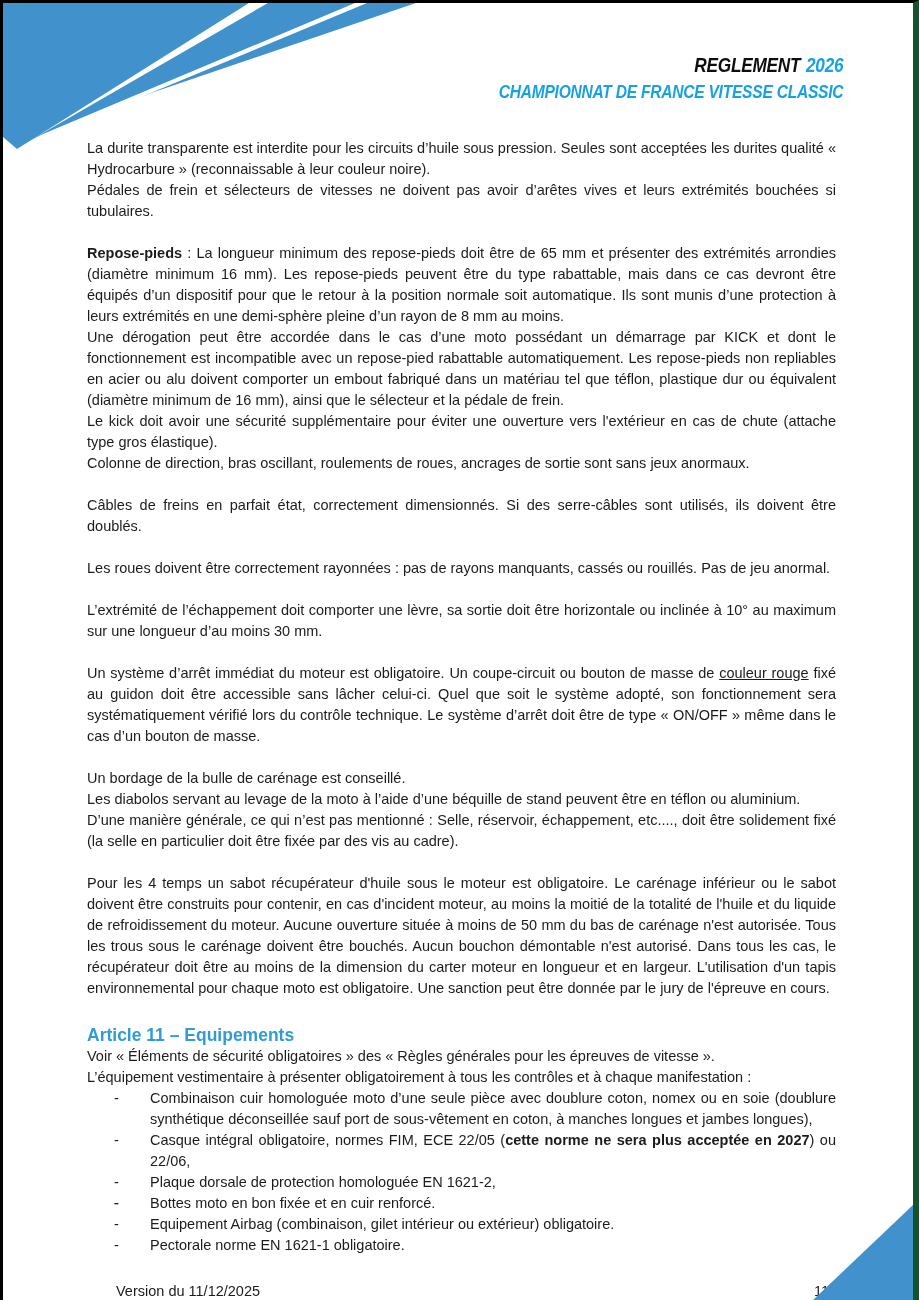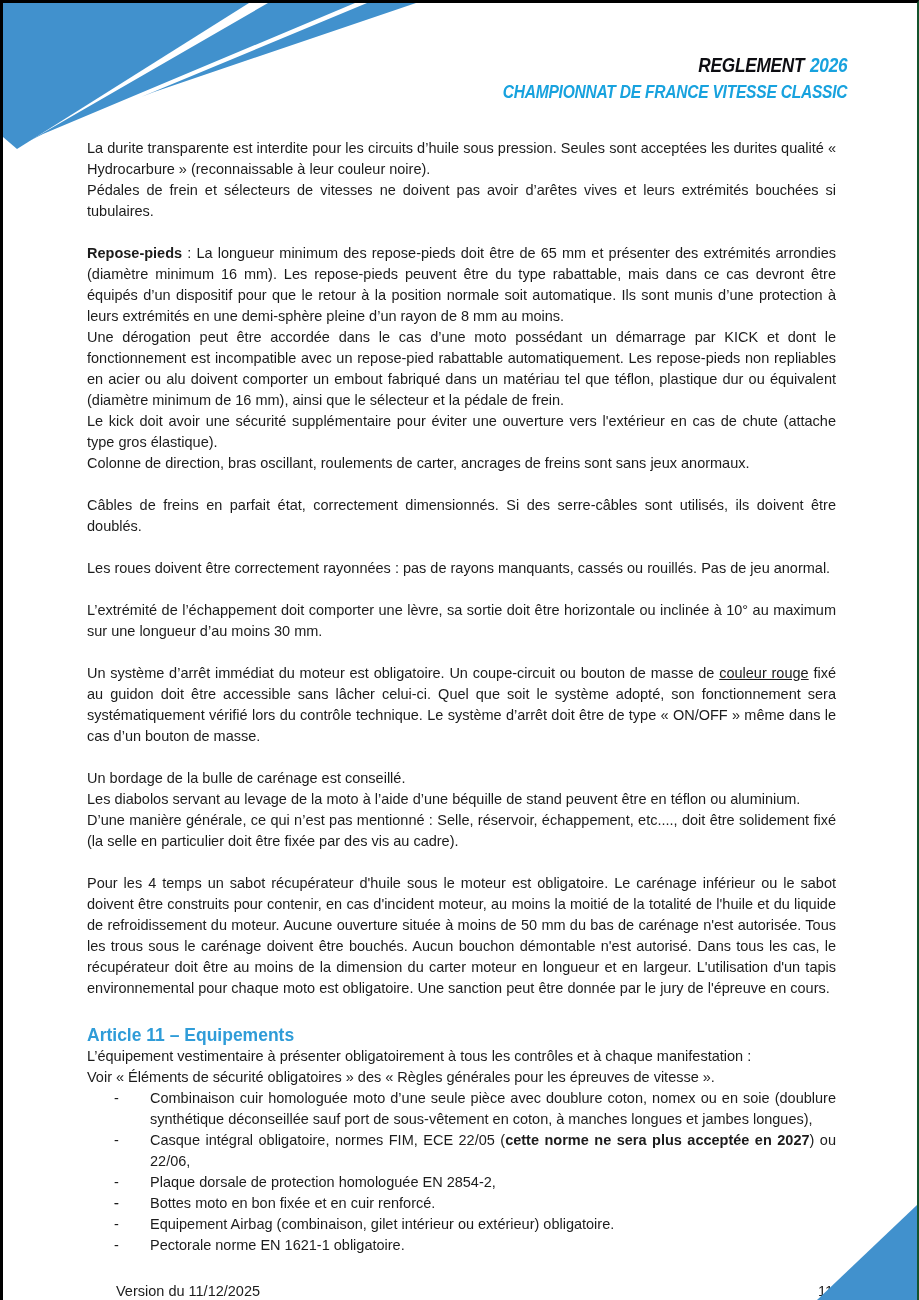--- a/index.html
+++ b/index.html
@@ -1,20 +1,20 @@
 <!DOCTYPE html>
 <html><head>
 <meta charset="utf-8">
 <style>
   html,body { margin:0; padding:0; background:#ffffff; }
   body { width:919px; height:1300px; font-family:"Liberation Sans", sans-serif; }
   .page {
     position:relative; width:919px; height:1300px; box-sizing:border-box;
     background:#ffffff; overflow:hidden;
-    border-left:3px solid #000; border-top:3px solid #000; border-right:2px solid #14532d;
+    border-left:3px solid #000; border-top:3px solid #000; border-right:6px solid #14532d;
   }
   .swoosh-top { position:absolute; top:0; left:0; display:block; }
   .corner-bottom { position:absolute; bottom:0; right:0; display:block; }
 
   .header {
     position:absolute; top:50px; right:70px; text-align:right;
     font-weight:bold; font-style:italic; line-height:1.15;
     transform:scaleX(0.82); transform-origin:right top; letter-spacing:-0.3px;
   }
   .header .line1 { font-size:21px; color:#0d0d12; }
@@ -61,21 +61,21 @@
 
     <div class="block">
       <div class="line">La durite transparente est interdite pour les circuits d’huile sous pression. Seules sont acceptées les durites qualité « Hydrocarbure » (reconnaissable à leur couleur noire).</div>
       <div class="line">Pédales de frein et sélecteurs de vitesses ne doivent pas avoir d’arêtes vives et leurs extrémités bouchées si tubulaires.</div>
     </div>
 
     <div class="block">
       <div class="line"><b>Repose-pieds</b><span> :  La longueur minimum des repose-pieds doit être de 65 mm et présenter des extrémités arrondies (diamètre minimum 16 mm). Les repose-pieds peuvent être du type rabattable, mais dans ce cas devront être équipés d’un dispositif pour que le retour à la position normale soit automatique. Ils sont munis d’une protection à leurs extrémités en une demi-sphère pleine d’un rayon de 8 mm au moins.</span></div>
       <div class="line">Une dérogation peut être accordée dans le cas d’une moto possédant un démarrage par KICK et dont le fonctionnement est incompatible avec un repose-pied rabattable automatiquement. Les repose-pieds non repliables en acier ou alu doivent comporter un embout fabriqué dans un matériau tel que téflon, plastique dur ou équivalent (diamètre minimum de 16 mm), ainsi que le sélecteur et la pédale de frein.</div>
       <div class="line">Le kick doit avoir une sécurité supplémentaire pour éviter une ouverture vers l'extérieur en cas de chute (attache type gros élastique).</div>
-      <div class="line">Colonne de direction, bras oscillant, roulements de carter, ancrages de freins sont sans jeux anormaux.</div>
+      <div class="line">Colonne de direction, bras oscillant, roulements de roues, ancrages de sortie sont sans jeux anormaux.</div>
     </div>
 
     <div class="block">Câbles de freins en parfait état, correctement dimensionnés. Si des serre-câbles sont utilisés, ils doivent être doublés.</div>
 
     <div class="block">Les roues doivent être correctement rayonnées : pas de rayons manquants, cassés ou rouillés. Pas de jeu anormal.</div>
 
     <div class="block">L’extrémité de l’échappement doit comporter une lèvre, sa sortie doit être horizontale ou inclinée à 10° au maximum sur une longueur d’au moins 30 mm.</div>
 
     <div class="block"><span>Un système d’arrêt immédiat du moteur est obligatoire. Un coupe-circuit ou bouton de masse de </span><span class="u">couleur rouge</span><span> fixé au guidon doit être accessible sans lâcher celui-ci. Quel que soit le système adopté, son fonctionnement sera systématiquement vérifié lors du contrôle technique. Le système d’arrêt doit être de type « ON/OFF » même dans le cas d’un bouton de masse.</span></div>
 
@@ -83,35 +83,35 @@
       <div class="line">Un bordage de la bulle de carénage est conseillé.</div>
       <div class="line">Les diabolos servant au levage de la moto à l’aide d’une béquille de stand peuvent être en téflon ou aluminium.</div>
       <div class="line">D’une manière générale, ce qui n’est pas mentionné : Selle, réservoir, échappement, etc...., doit être solidement fixé (la selle en particulier doit être fixée par des vis au cadre).</div>
     </div>
 
     <div class="block">Pour les 4 temps un sabot récupérateur d'huile sous le moteur est obligatoire. Le carénage inférieur ou le sabot doivent être construits pour contenir, en cas d'incident moteur, au moins la moitié de la totalité de l'huile et du liquide de refroidissement du moteur. Aucune ouverture située à moins de 50 mm du bas de carénage n'est autorisée. Tous les trous sous le carénage doivent être bouchés. Aucun bouchon démontable n'est autorisé. Dans tous les cas, le récupérateur doit être au moins de la dimension du carter moteur en longueur et en largeur. L'utilisation d'un tapis environnemental pour chaque moto est obligatoire. Une sanction peut être donnée par le jury de l'épreuve en cours.</div>
 
     <h2 class="h-article">Article 11 – Equipements</h2>
 
     <div class="block">
+      <div class="line">Voir « Éléments de sécurité obligatoires » des « Règles générales pour les épreuves de vitesse ».</div>
       <div class="line">L’équipement vestimentaire à présenter obligatoirement à tous les contrôles et à chaque manifestation :</div>
-      <div class="line">Voir « Éléments de sécurité obligatoires » des « Règles générales pour les épreuves de vitesse ».</div>
 
       <div>
         <div class="bullet">
           <span class="dash">-</span>
           <span>Combinaison cuir homologuée moto d’une seule pièce avec doublure coton, nomex ou en soie (doublure synthétique déconseillée sauf port de sous-vêtement en coton, à manches longues et jambes longues),</span>
         </div>
         <div class="bullet">
           <span class="dash">-</span>
           <span>Casque intégral obligatoire, normes FIM, ECE 22/05 (</span><b>cette norme ne sera plus acceptée en 2027</b><span>) ou 22/06,</span>
         </div>
         <div class="bullet">
           <span class="dash">-</span>
-          <span>Plaque dorsale de protection homologuée EN 2854-2,</span>
+          <span>Plaque dorsale de protection homologuée EN 1621-2,</span>
         </div>
         <div class="bullet">
           <span class="dash">-</span>
         </div>
         <div class="bullet">
           <span class="dash">-</span>
           <span>Bottes moto en bon fixée et en cuir renforcé.</span>
         </div>
         <div class="bullet">
           <span class="dash">-</span>

